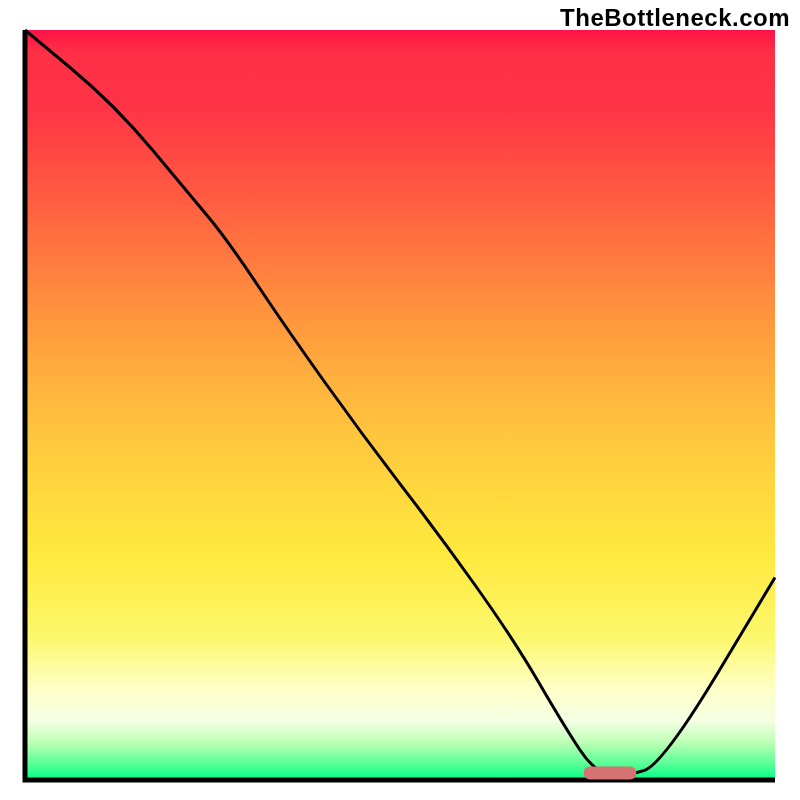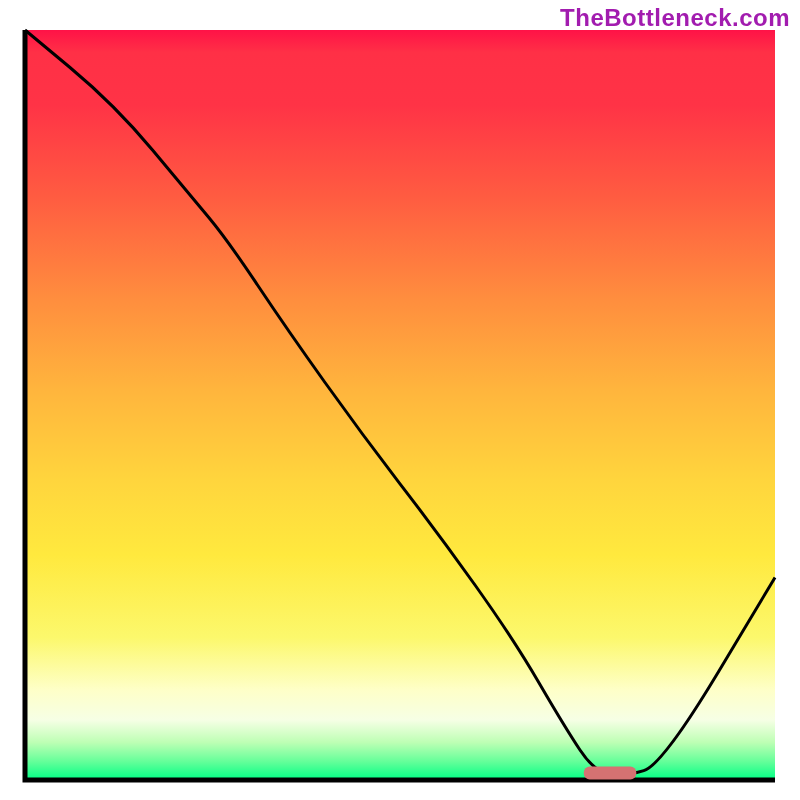--- a/index.html
+++ b/index.html
@@ -10,21 +10,21 @@
     position: relative;
     font-family: Arial, Helvetica, sans-serif;
     background: #ffffff;
   }
   .watermark {
     position: absolute;
     top: 4px;
     right: 10px;
     font-size: 24px;
     font-weight: 600;
-    color: #a21caf;
+    color: #000000;
     letter-spacing: 0.5px;
     z-index: 3;
     text-align: center;
   }
   .plot {
     position: absolute;
     left: 25px;
     top: 30px;
     width: 750px;
     height: 750px;

